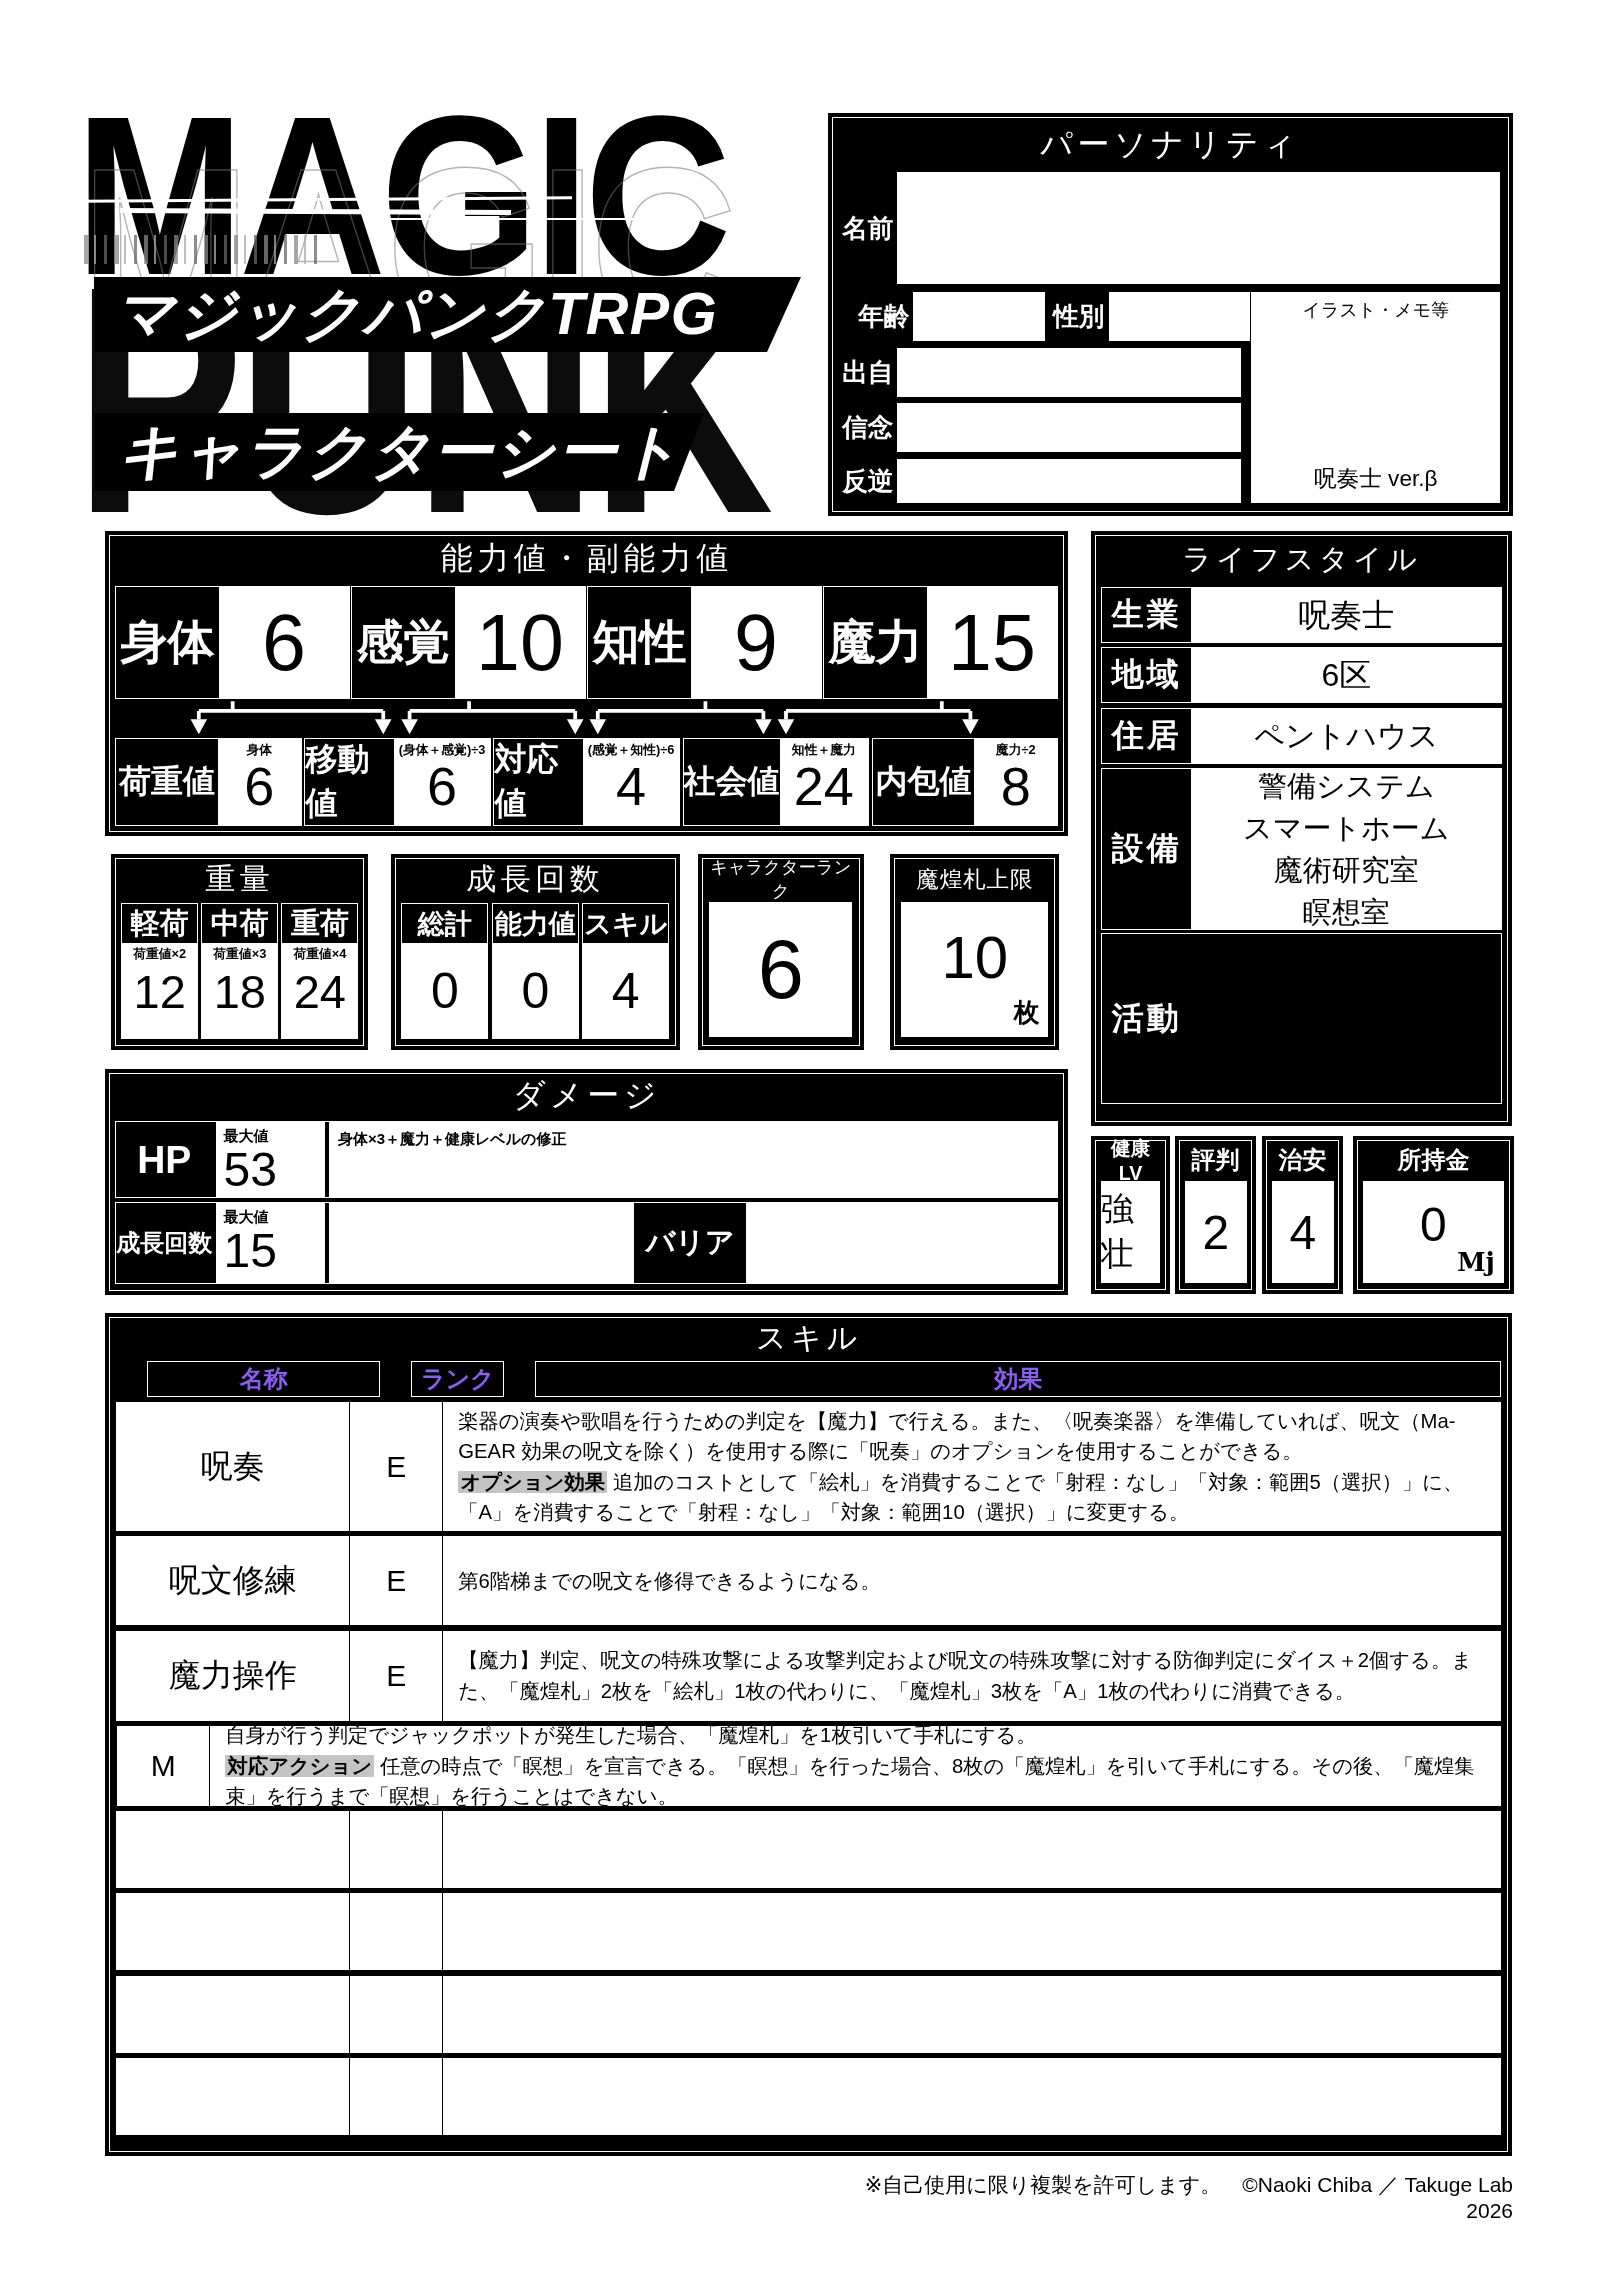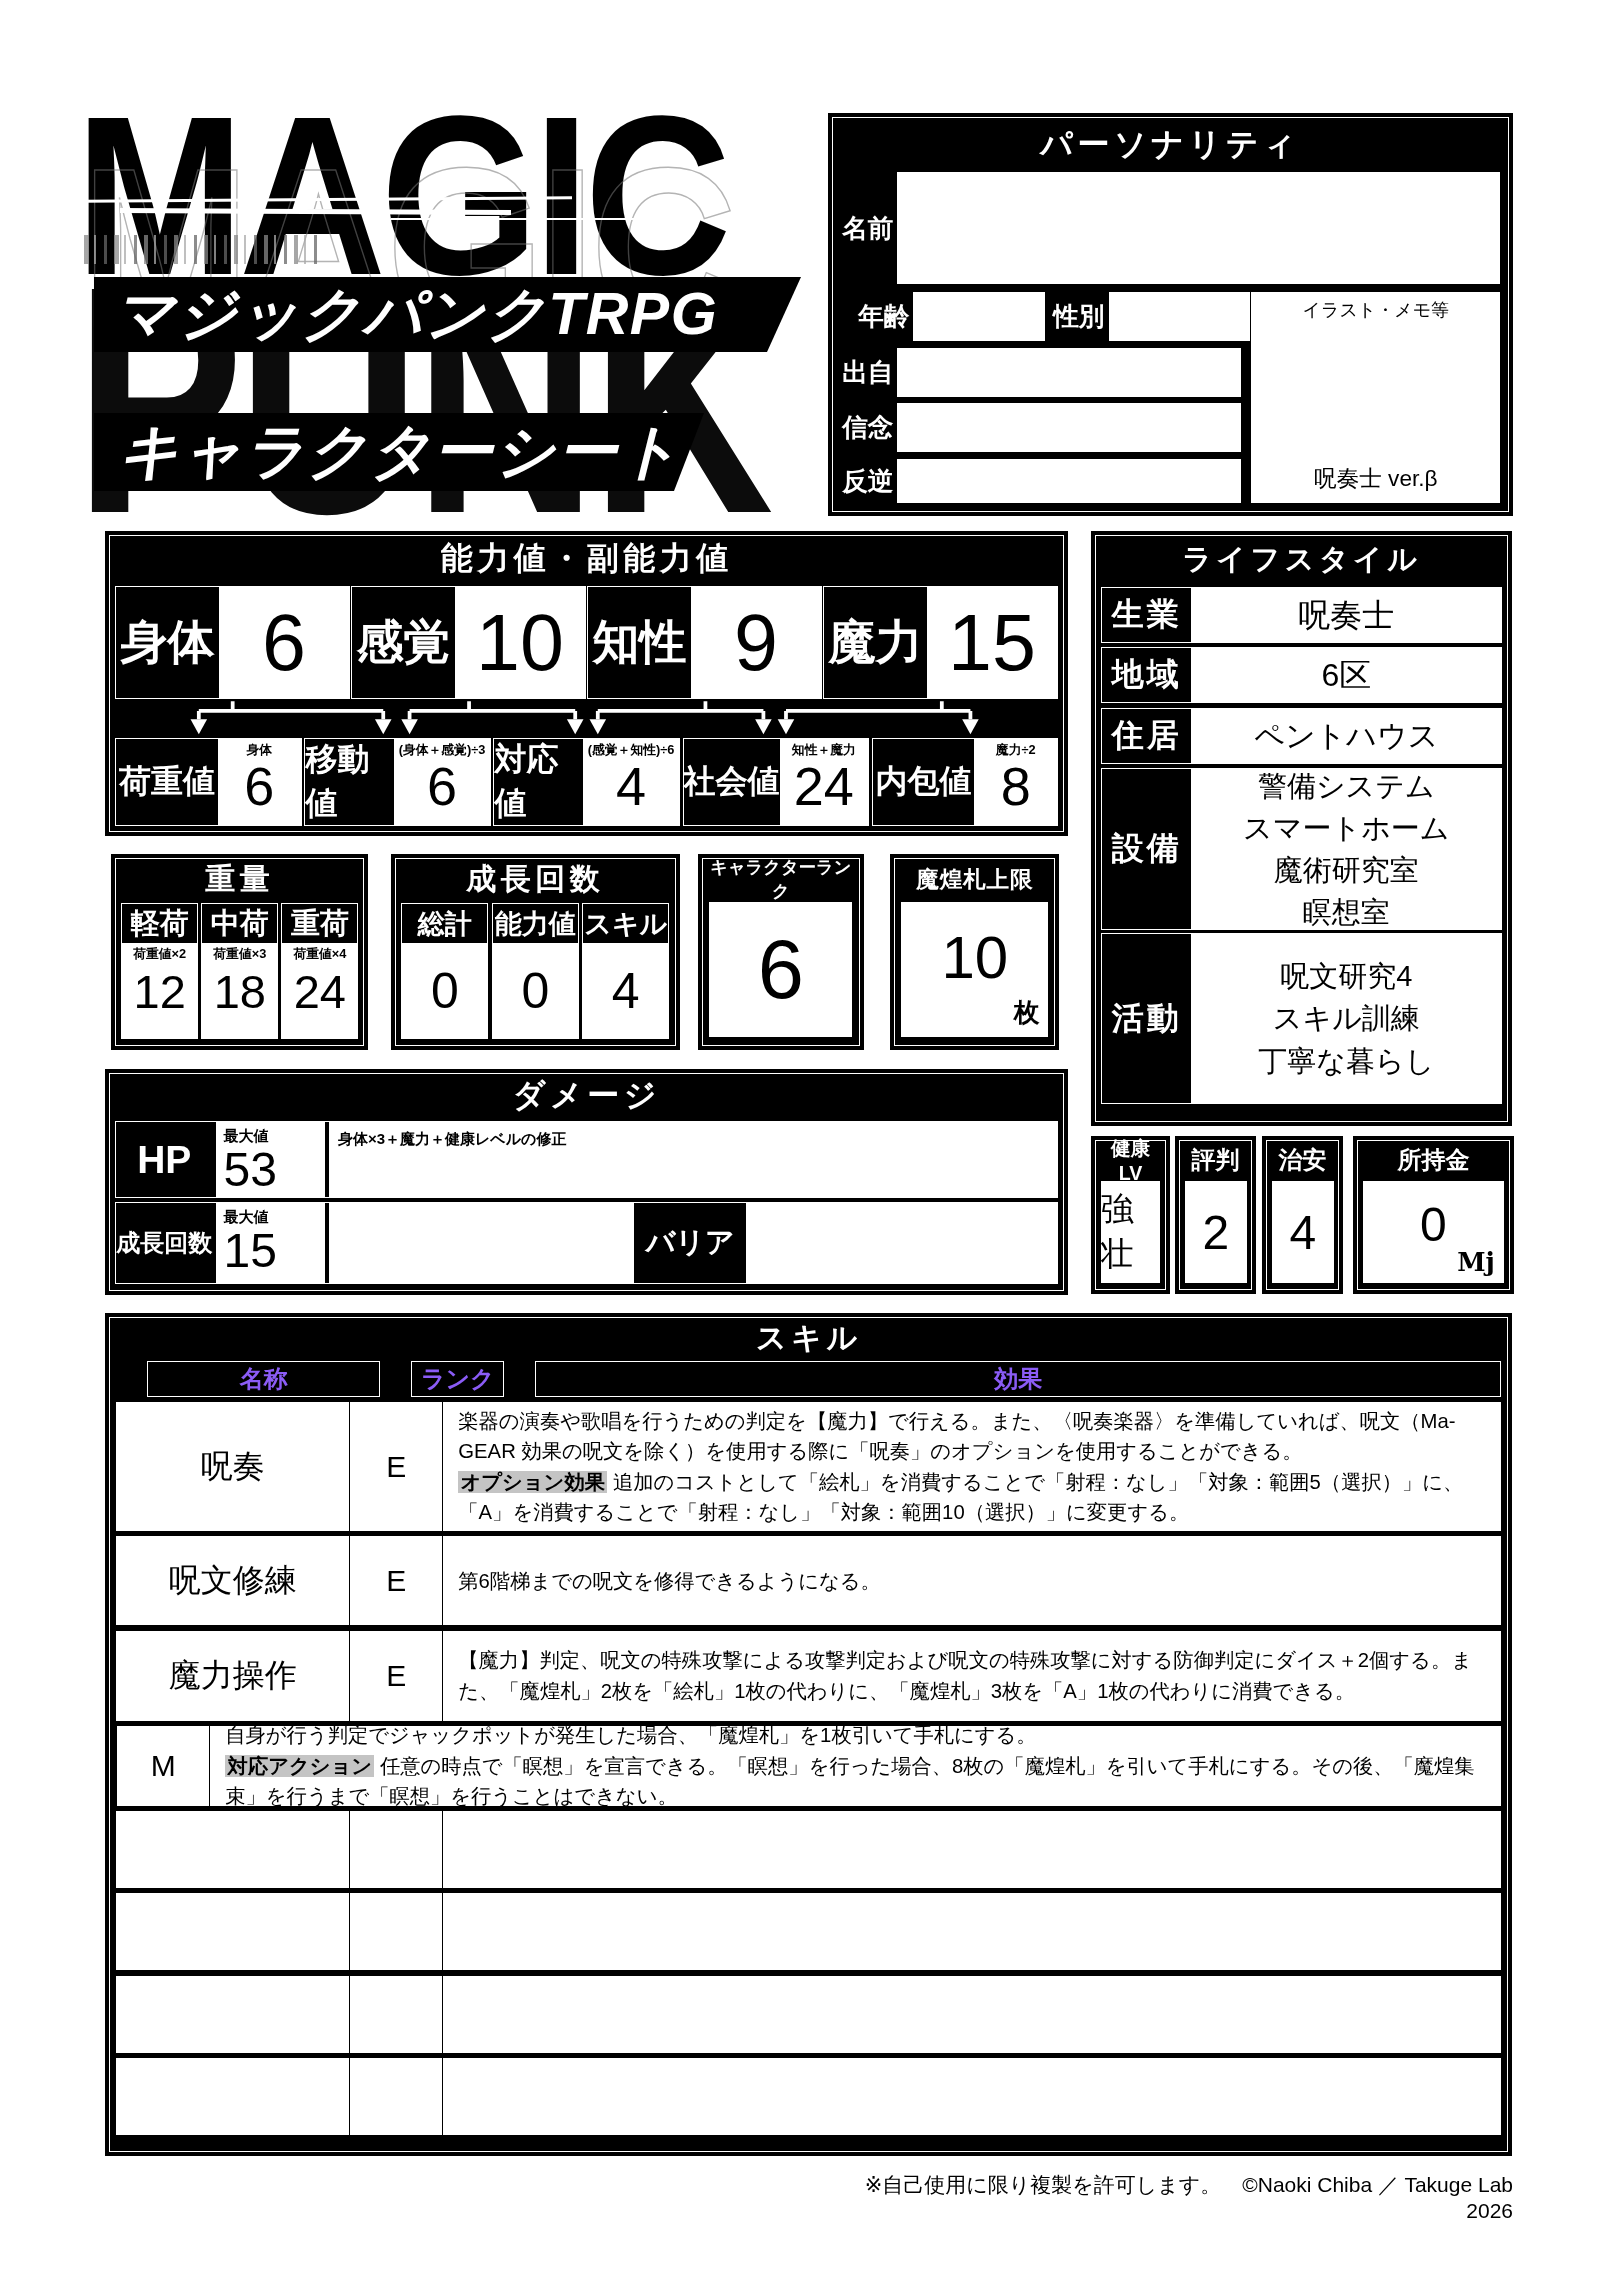--- a/index.html
+++ b/index.html
@@ -20,21 +20,21 @@
   .barcode { z-index:3; opacity:.75;
     background:repeating-linear-gradient(90deg,#888 0 4.5px,transparent 4.5px 9.8px,#aaa 9.8px 12px,transparent 12px 20.3px,#666 20.3px 23px,transparent 23px 30px); }
   .band { background:#000; z-index:4; display:flex; align-items:center; }
   .band-text { color:#fff; font-style:italic; font-weight:700; letter-spacing:1.5px; white-space:nowrap; }
   .band1 { clip-path:polygon(0 0,100% 0,calc(100% - 34px) 100%,0 100%); }
   .band2 { clip-path:polygon(0 0,100% 0,calc(100% - 30px) 100%,0 100%); }
 
   
   .panel { position:absolute; background:#000; }
   .panel .ring { position:absolute; inset:3.8px; border:1.5px solid #fff; pointer-events:none; z-index:5; }
-  .p-title { color:#fff; font-family:"DejaVu Serif","Liberation Serif",serif; font-weight:700;
+  .p-title { color:#fff; font-family:"DejaVu Serif","Liberation Serif",serif; font-weight:400;
              text-align:center; display:flex; align-items:center; justify-content:center; letter-spacing:4.5px; }
   .wcell { background:#fff; }
   .blkcell { background:#000; color:#fff; display:flex; align-items:center; justify-content:center; font-weight:700; }
 
   
   .pers-inner { position:absolute; inset:11.3px; }
   .pers-row { position:absolute; display:flex; }
   .pers-label { background:#000; color:#fff; font-weight:700; display:flex; align-items:center; justify-content:center; }
   .pers-value { background:#fff; border:1.5px solid #000; flex:1; }
   .memo-box { position:absolute; background:#fff; border:1.5px solid #000; }
@@ -329,23 +329,20 @@
   </div>
   <div class="ls-row" style="left:11.3px; top:238px; width:399px; height:160px;">
     <div class="ls-label" style="width:89px; font-size:32px;">設備</div>
     <div class="ls-value">警備システム
 スマートホーム
 魔術研究室
 瞑想室</div>
   </div>
   <div class="ls-row" style="left:11.3px; top:403px; width:399px; height:169px;">
     <div class="ls-label" style="width:89px; font-size:32px;">活動</div>
-    <div class="ls-value">呪文研究4
-スキル訓練
-丁寧な暮らし</div>
   </div>
 </div>
 
 <div class="panel" style="left:1091px; top:1136px; width:79px; height:158px;">
   <div class="ring"></div>
   <div class="st-head" style="position:absolute; left:9px; top:7.5px; width:61px; height:33px; font-size:19.6px;">健康LV</div>
   <div class="st-val" style="left:9.8px; top:45px; width:59px; height:102px; font-size:33px; font-weight:400;">強壮</div>
 </div>
 <div class="panel" style="left:1175px; top:1136px; width:81px; height:158px;">
   <div class="ring"></div>

